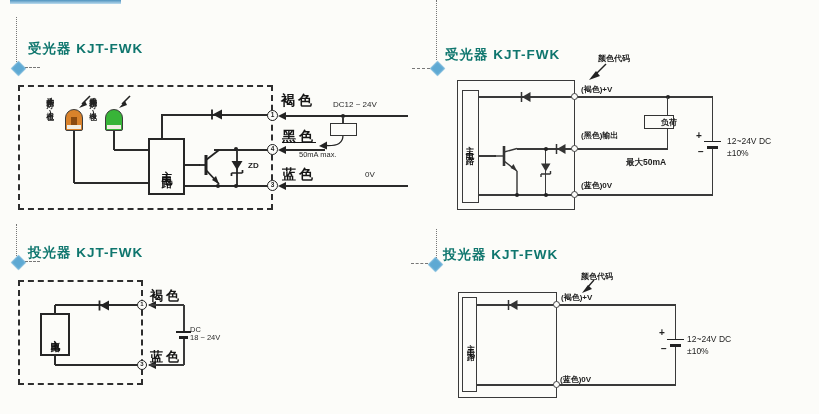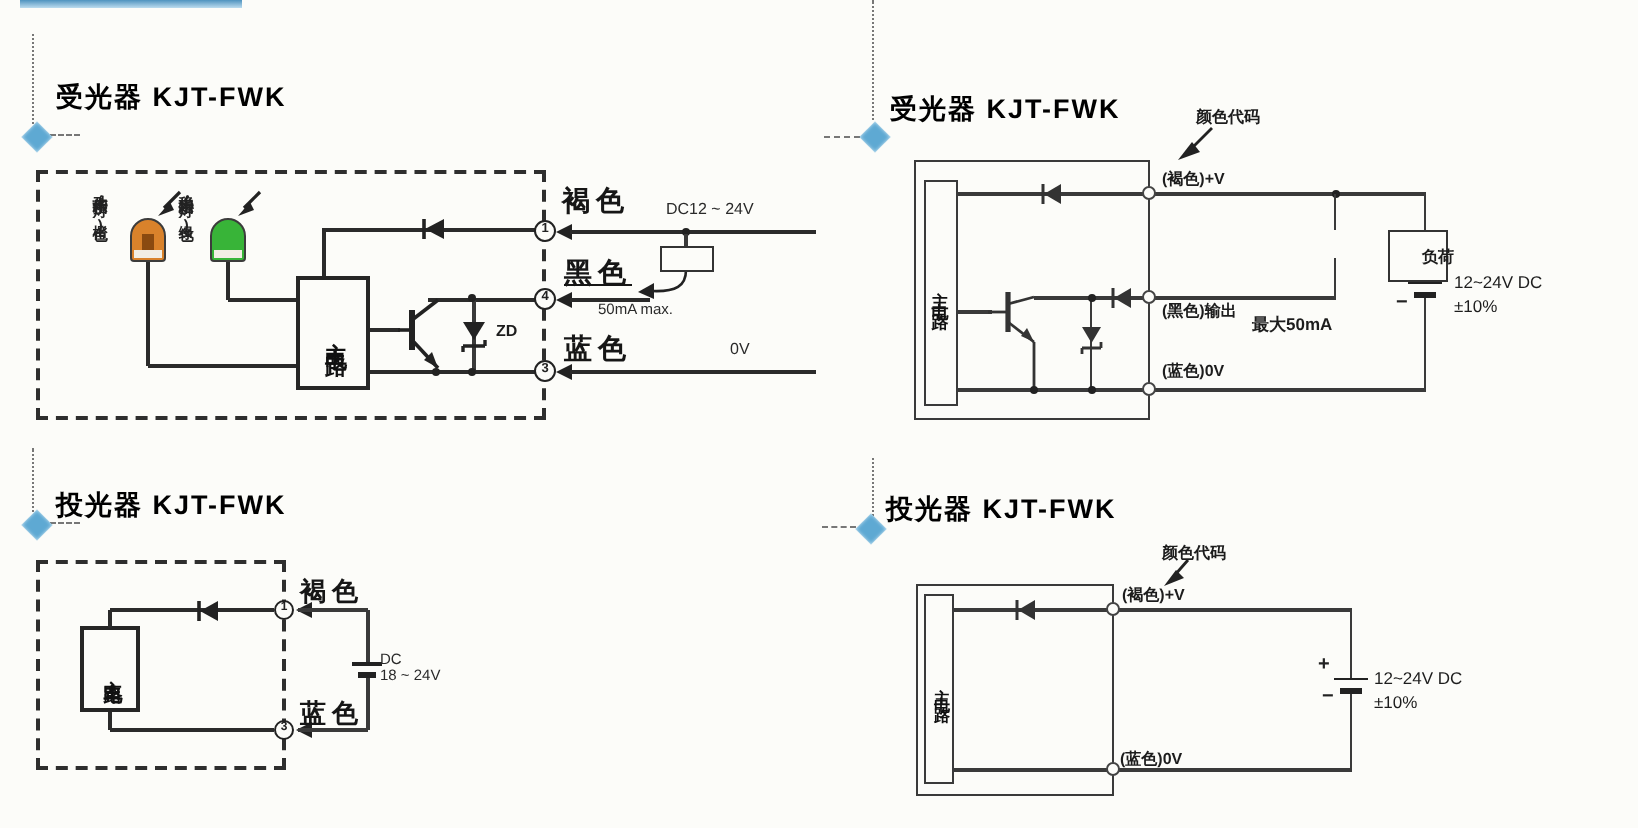--- a/index.html
+++ b/index.html
@@ -29,21 +29,21 @@
   
   .term{position:absolute;width:11px;height:11px;border:1.6px solid #222;border-radius:50%;
         background:#fcfcf9;box-sizing:border-box;font-size:6.5px;font-weight:bold;
         text-align:center;line-height:8px;color:#222;z-index:3;}
   .term-s{position:absolute;width:10px;height:10px;border:1.5px solid #222;border-radius:50%;
         background:#fcfcf9;box-sizing:border-box;font-size:6px;font-weight:bold;
         text-align:center;line-height:7.5px;color:#222;z-index:3;}
   .oterm{position:absolute;width:7px;height:7px;border:1.2px solid #444;border-radius:50%;
         background:#fcfcf9;box-sizing:border-box;z-index:3;}
   
-  .title{position:absolute;font-size:13.5px;font-weight:bold;color:#000000;letter-spacing:1px;white-space:nowrap;}
+  .title{position:absolute;font-size:13.5px;font-weight:bold;color:#0f766e;letter-spacing:1px;white-space:nowrap;}
   .biglbl{position:absolute;font-size:14px;font-weight:bold;color:#161616;letter-spacing:3px;white-space:nowrap;}
   .smlbl{position:absolute;font-size:8px;color:#2a2a2a;white-space:nowrap;}
   .smlbl-b{position:absolute;font-size:8px;font-weight:bold;color:#1d1d1d;white-space:nowrap;}
   .midlbl-b{position:absolute;font-size:8.5px;font-weight:bold;color:#1d1d1d;white-space:nowrap;}
   .vlabel{position:absolute;font-size:7.5px;font-weight:bold;color:#222;letter-spacing:1px;line-height:1.15;}
   .loadbox{position:absolute;border:1.4px solid #333;box-sizing:border-box;background:#fcfcf9;
            display:flex;align-items:center;justify-content:center;z-index:2;}
   .sign{position:absolute;font-size:10px;font-weight:bold;color:#222;}
   
   .mk-dotv{position:absolute;border-left:1.5px dotted #777;width:0;}
@@ -170,32 +170,32 @@
 
   <div class="wh" style="left:479px;top:96.4px;width:234px;"></div>
   <svg style="left:517px;top:91px;" width="16" height="12">
     <line x1="4.5" y1="1" x2="4.5" y2="11" stroke="#333" stroke-width="1.5"></line>
     <polygon points="13.5,1 13.5,11 5,6" fill="#333"></polygon>
   </svg>
   <div class="oterm" style="left:571px;top:93px;"></div>
   <div class="smlbl-b" style="left:581px;top:84px;">(褐色)+V</div>
   <div class="dot" style="left:666px;top:94.5px;"></div>
   <div class="wv" style="left:667px;top:97px;height:18px;"></div>
-  <div class="loadbox" style="left:694px;top:115px;width:30px;height:26px;border-width:1.2px;padding-left:20px;">
+  <div class="loadbox" style="left:644px;top:115px;width:30px;height:14px;border-width:1.2px;padding-left:20px;">
     <span class="smlbl-b" style="position:static;">负荷</span>
   </div>
   <div class="wv" style="left:667px;top:129px;height:20px;"></div>
 
   <div class="wh" style="left:517px;top:148.4px;width:151px;"></div>
   <svg style="left:552px;top:143px;" width="16" height="12">
     <line x1="4.5" y1="1" x2="4.5" y2="11" stroke="#333" stroke-width="1.5"></line>
     <polygon points="13.5,1 13.5,11 5,6" fill="#333"></polygon>
   </svg>
   <div class="oterm" style="left:571px;top:145px;"></div>
-  <div class="smlbl-b" style="left:581px;top:150px;">(黑色)输出</div>
+  <div class="smlbl-b" style="left:581px;top:130px;">(黑色)输出</div>
   <div class="midlbl-b" style="left:626px;top:157px;">最大50mA</div>
 
   <div class="wh" style="left:479px;top:194.4px;width:234px;"></div>
   <div class="oterm" style="left:571px;top:191px;"></div>
   <div class="smlbl-b" style="left:581px;top:180px;">(蓝色)0V</div>
 
   <div class="wh" style="left:479px;top:155.4px;width:17px;"></div>
   <svg style="left:494px;top:141px;" width="26" height="56">
     <line x1="0" y1="15" x2="10" y2="15" stroke="#333" stroke-width="1.4"></line>
     <line x1="10" y1="5" x2="10" y2="25" stroke="#333" stroke-width="2.6"></line>

